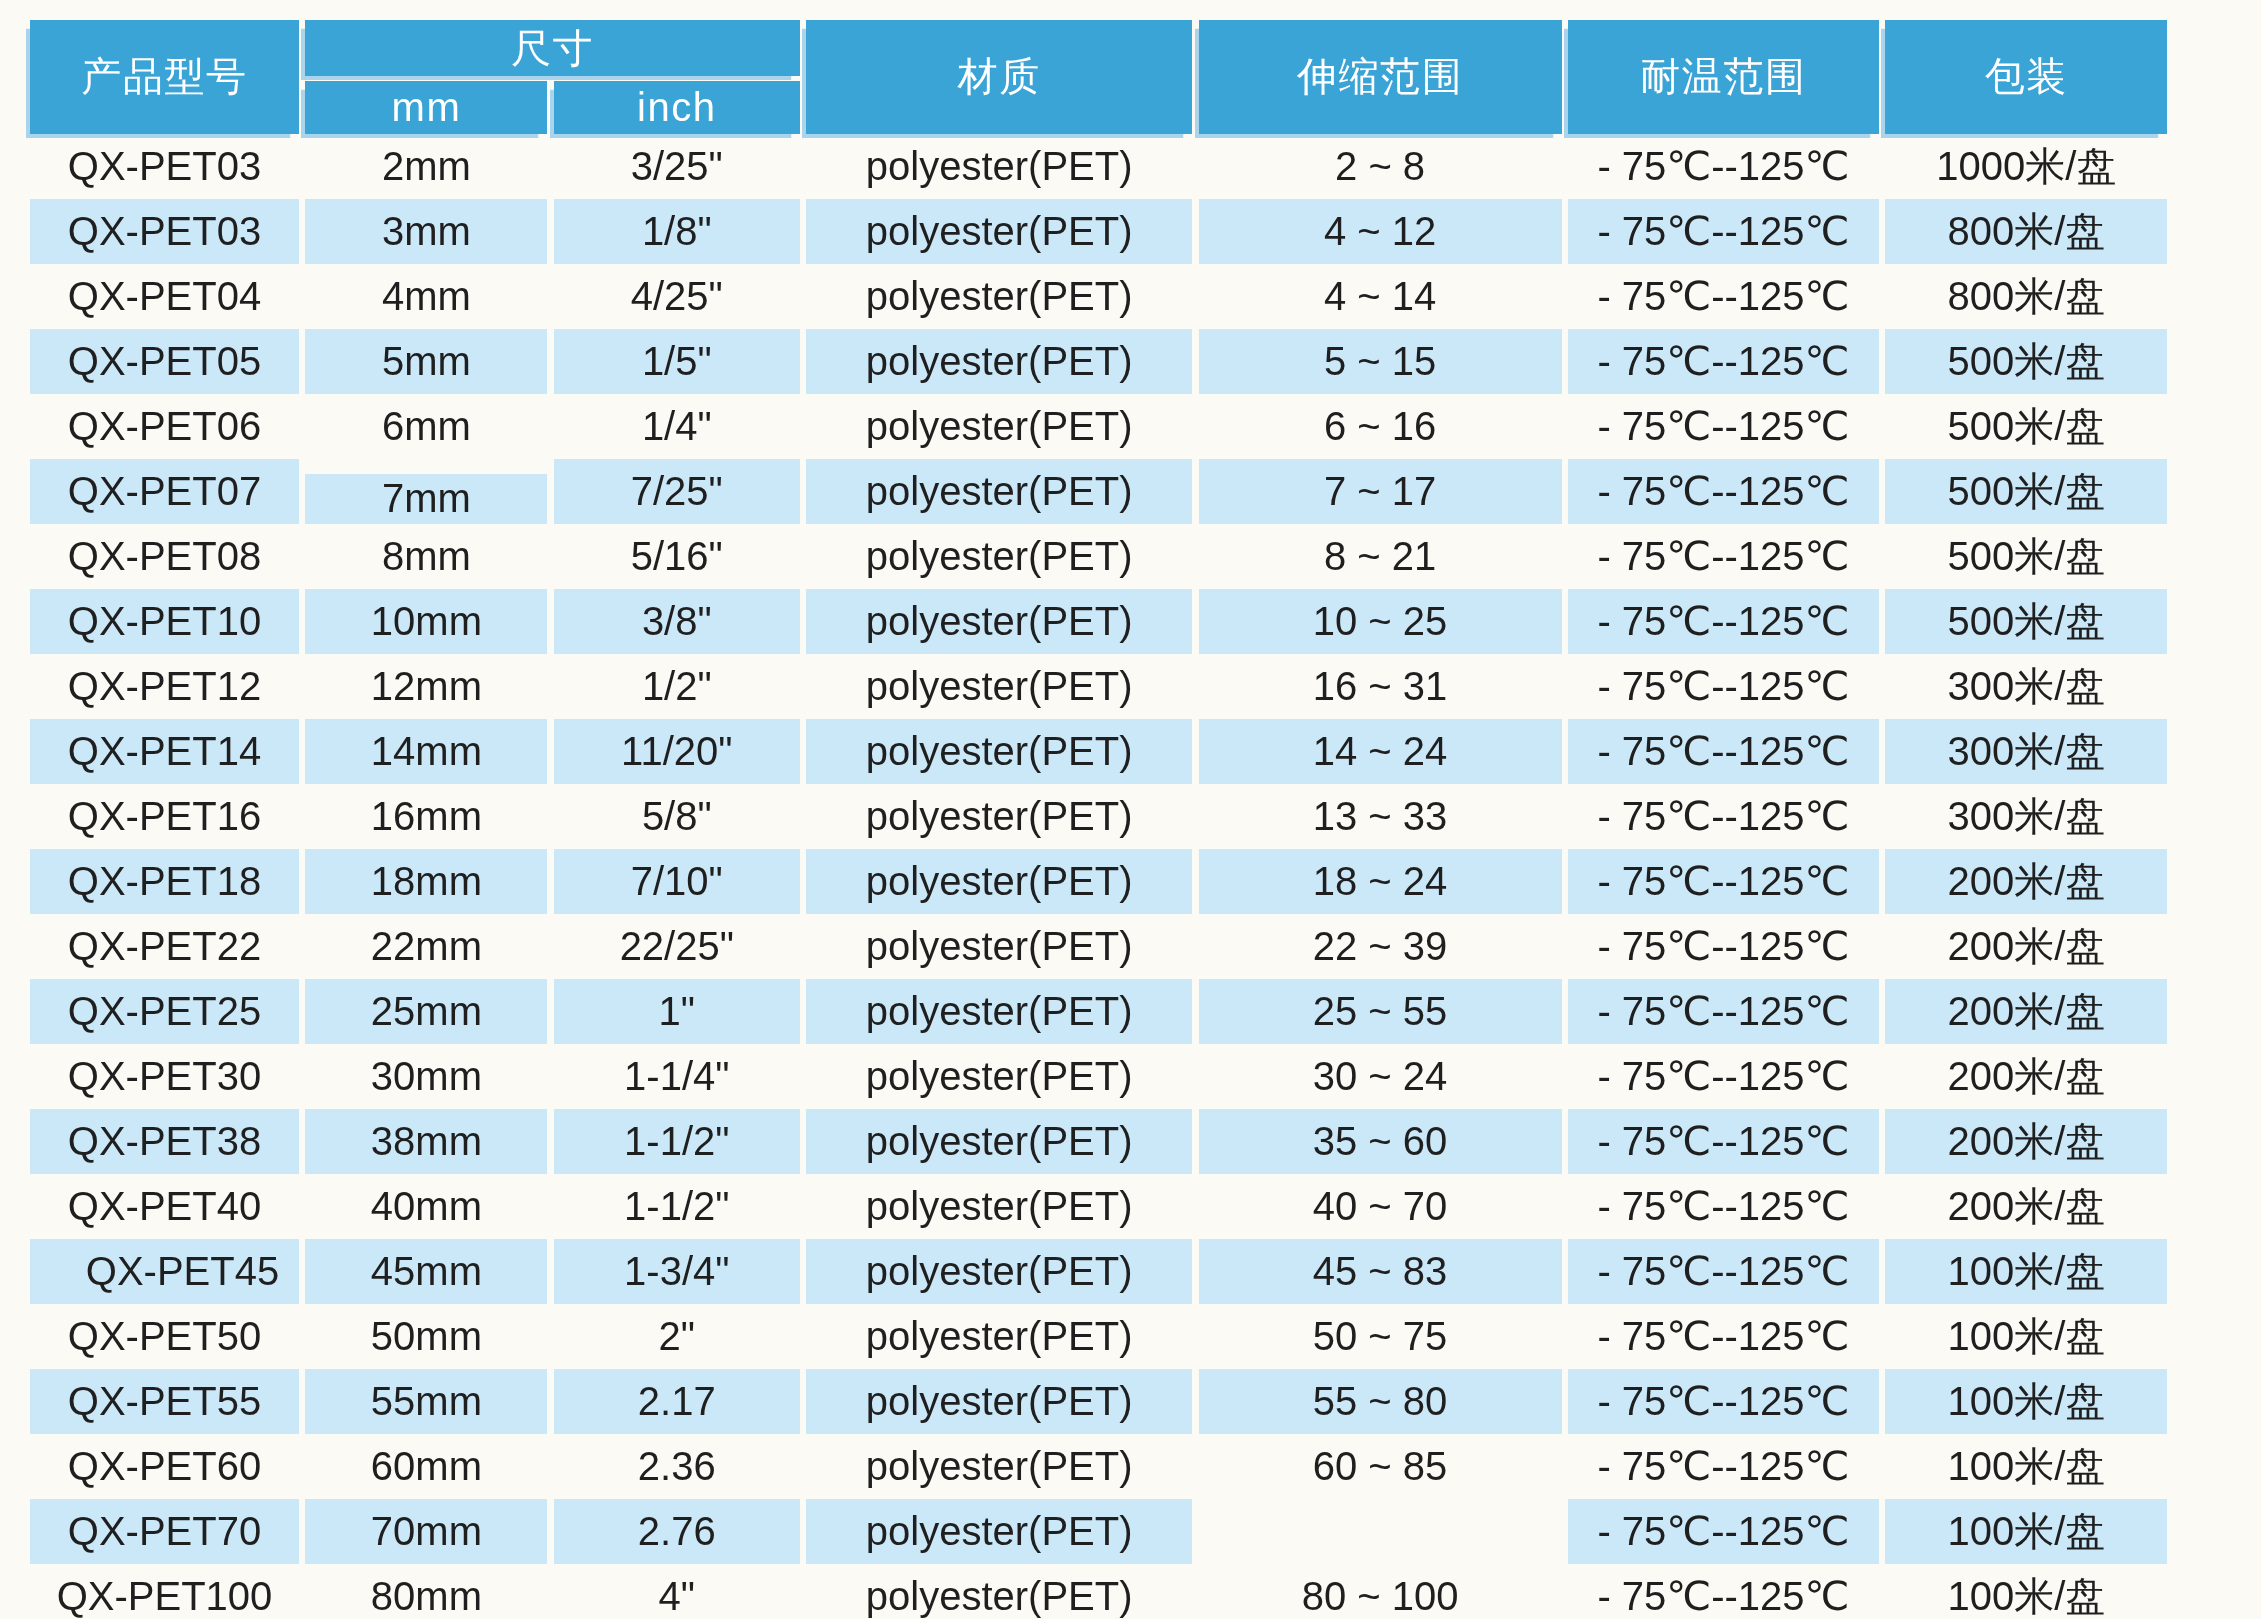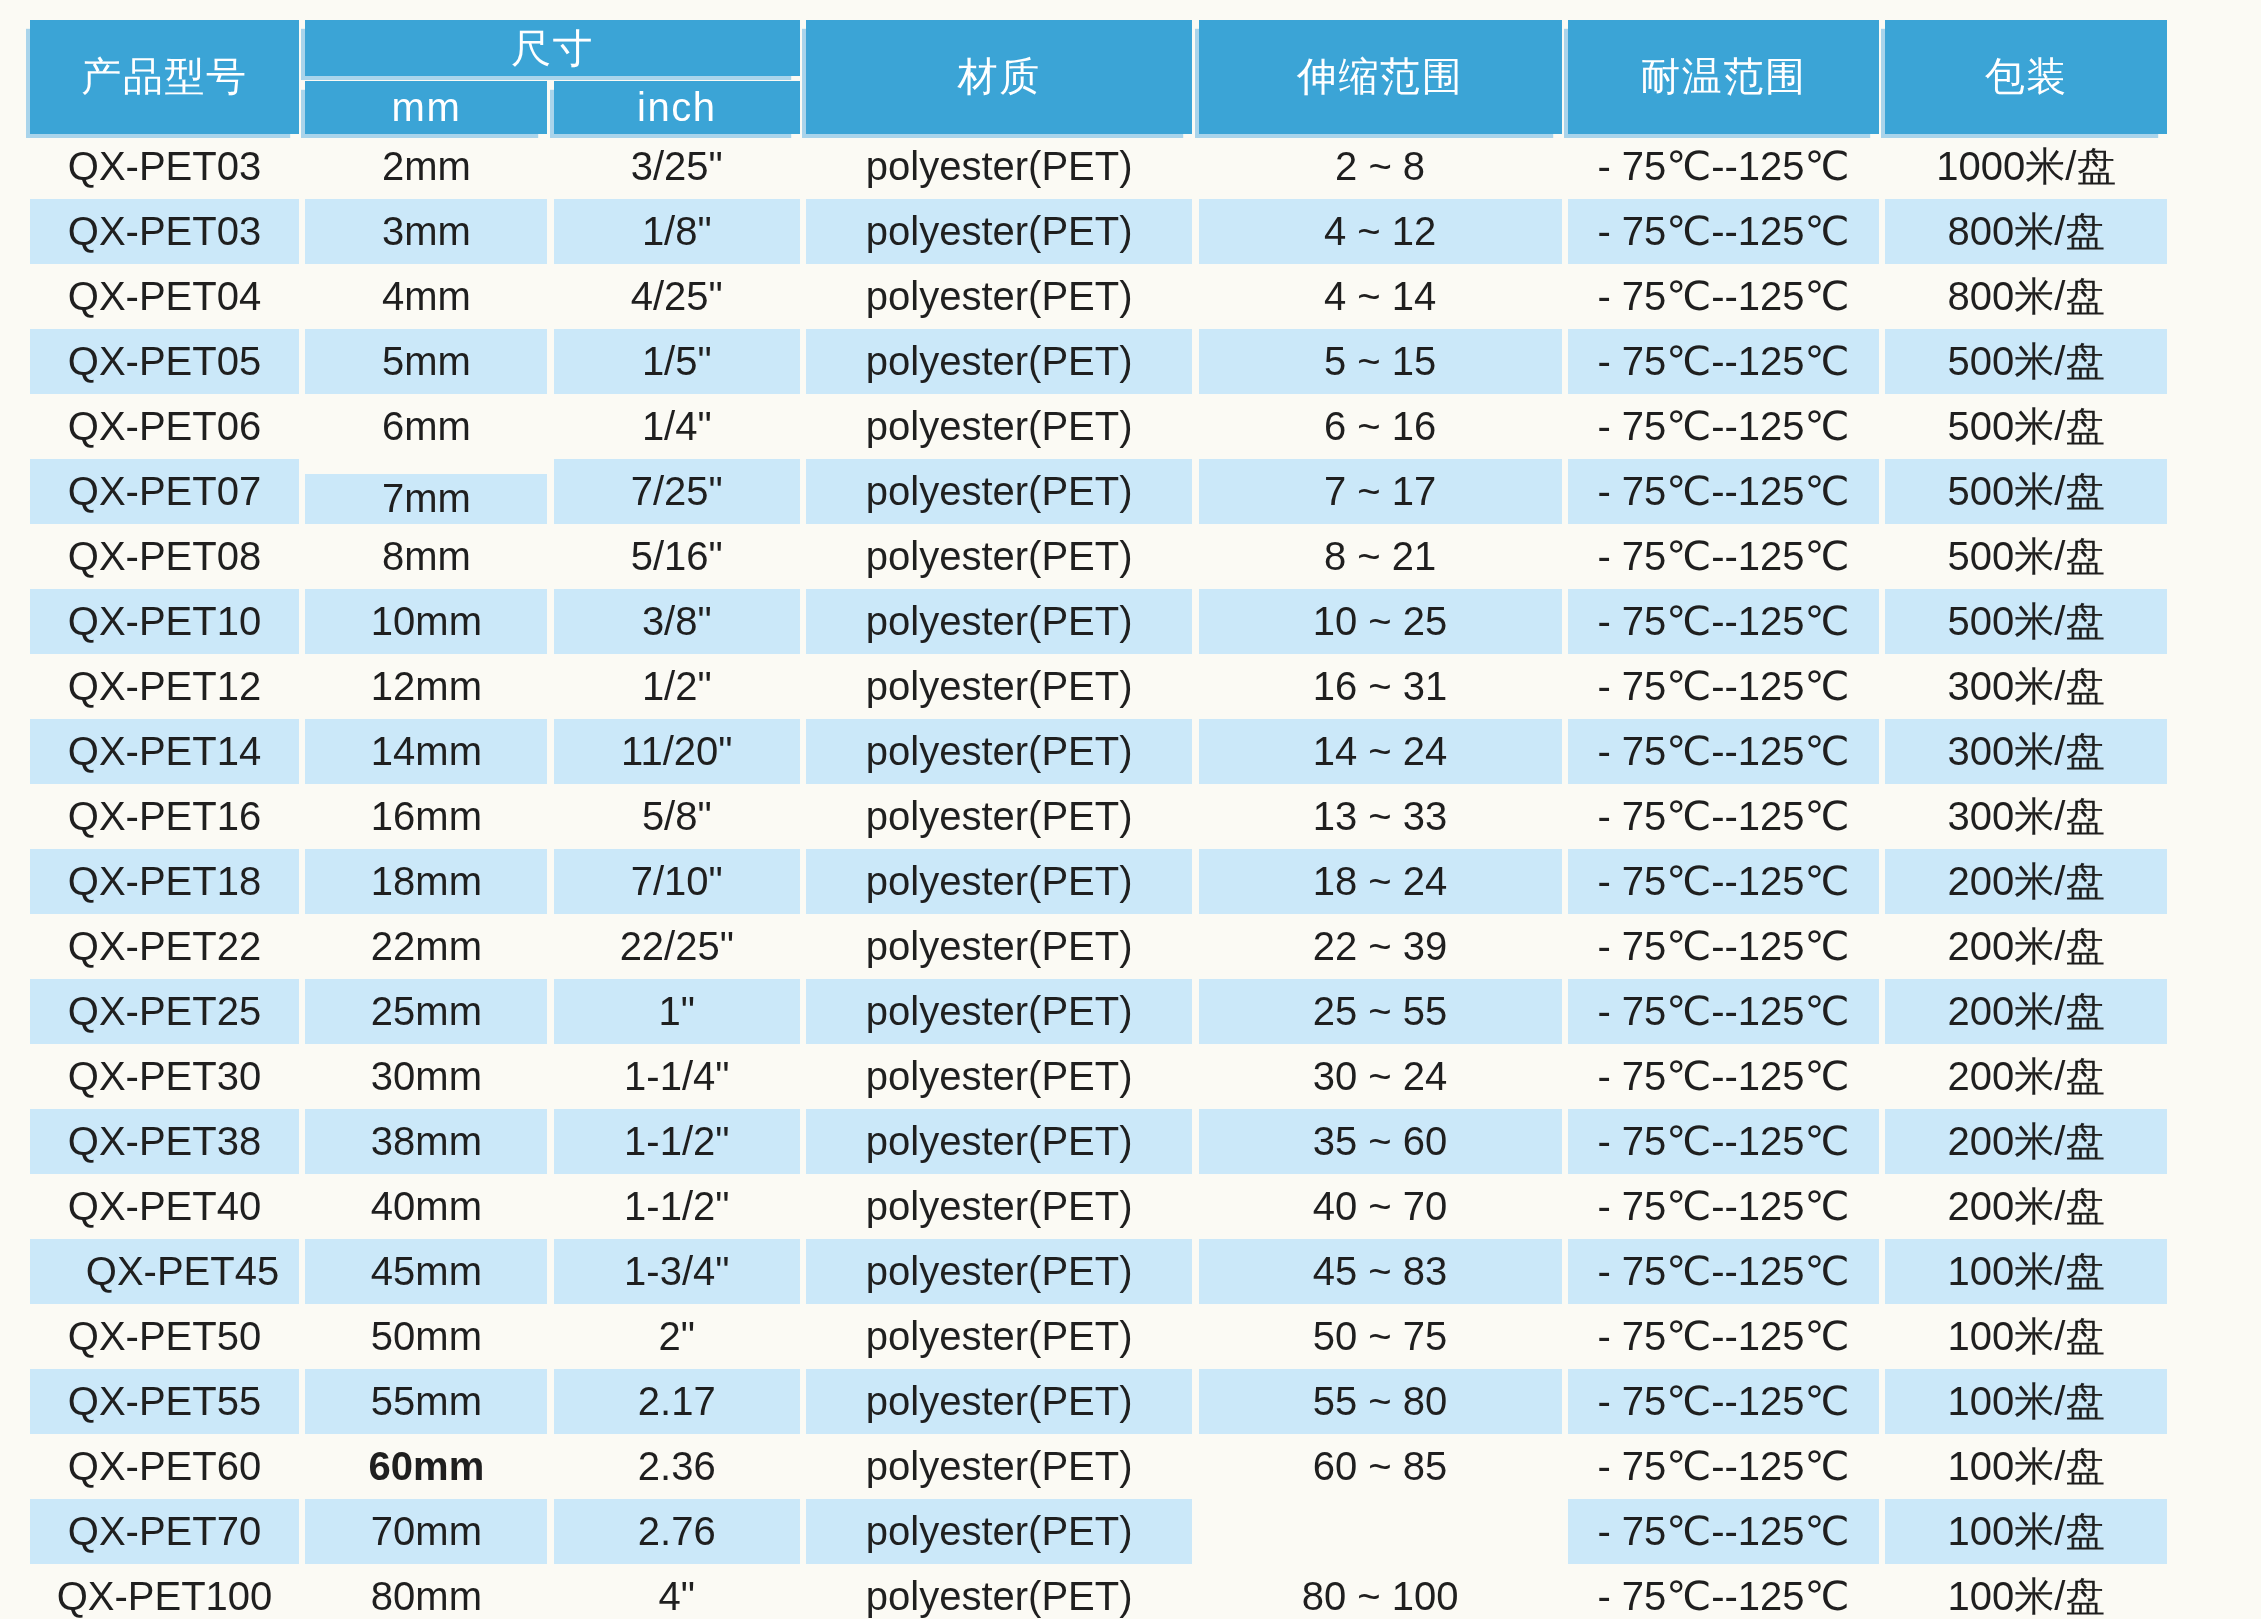--- a/index.html
+++ b/index.html
@@ -199,21 +199,21 @@
     <div class="cell" style="grid-area: 22 / 6;">- 75℃--125℃</div>
     <div class="cell" style="grid-area: 22 / 7;">100米/盘</div>
     <div class="cell alt" style="grid-area: 23 / 1;">QX-PET55</div>
     <div class="cell alt" style="grid-area: 23 / 2;">55mm</div>
     <div class="cell alt" style="grid-area: 23 / 3;">2.17</div>
     <div class="cell alt" style="grid-area: 23 / 4;">polyester(PET)</div>
     <div class="cell alt" style="grid-area: 23 / 5;">55 ~ 80</div>
     <div class="cell alt" style="grid-area: 23 / 6;">- 75℃--125℃</div>
     <div class="cell alt" style="grid-area: 23 / 7;">100米/盘</div>
     <div class="cell" style="grid-area: 24 / 1;">QX-PET60</div>
-    <div class="cell" style="grid-area: 24 / 2; font-weight: bold;">60mm</div>
+    <div class="cell" style="grid-area: 24 / 2;">60mm</div>
     <div class="cell" style="grid-area: 24 / 3;">2.36</div>
     <div class="cell" style="grid-area: 24 / 4;">polyester(PET)</div>
     <div class="cell" style="grid-area: 24 / 5;">60 ~ 85</div>
     <div class="cell" style="grid-area: 24 / 6;">- 75℃--125℃</div>
     <div class="cell" style="grid-area: 24 / 7;">100米/盘</div>
     <div class="cell alt" style="grid-area: 25 / 1;">QX-PET70</div>
     <div class="cell alt" style="grid-area: 25 / 2;">70mm</div>
     <div class="cell alt" style="grid-area: 25 / 3;">2.76</div>
     <div class="cell alt" style="grid-area: 25 / 4;">polyester(PET)</div>
     <div class="cell alt" style="grid-area: 25 / 6;">- 75℃--125℃</div>

